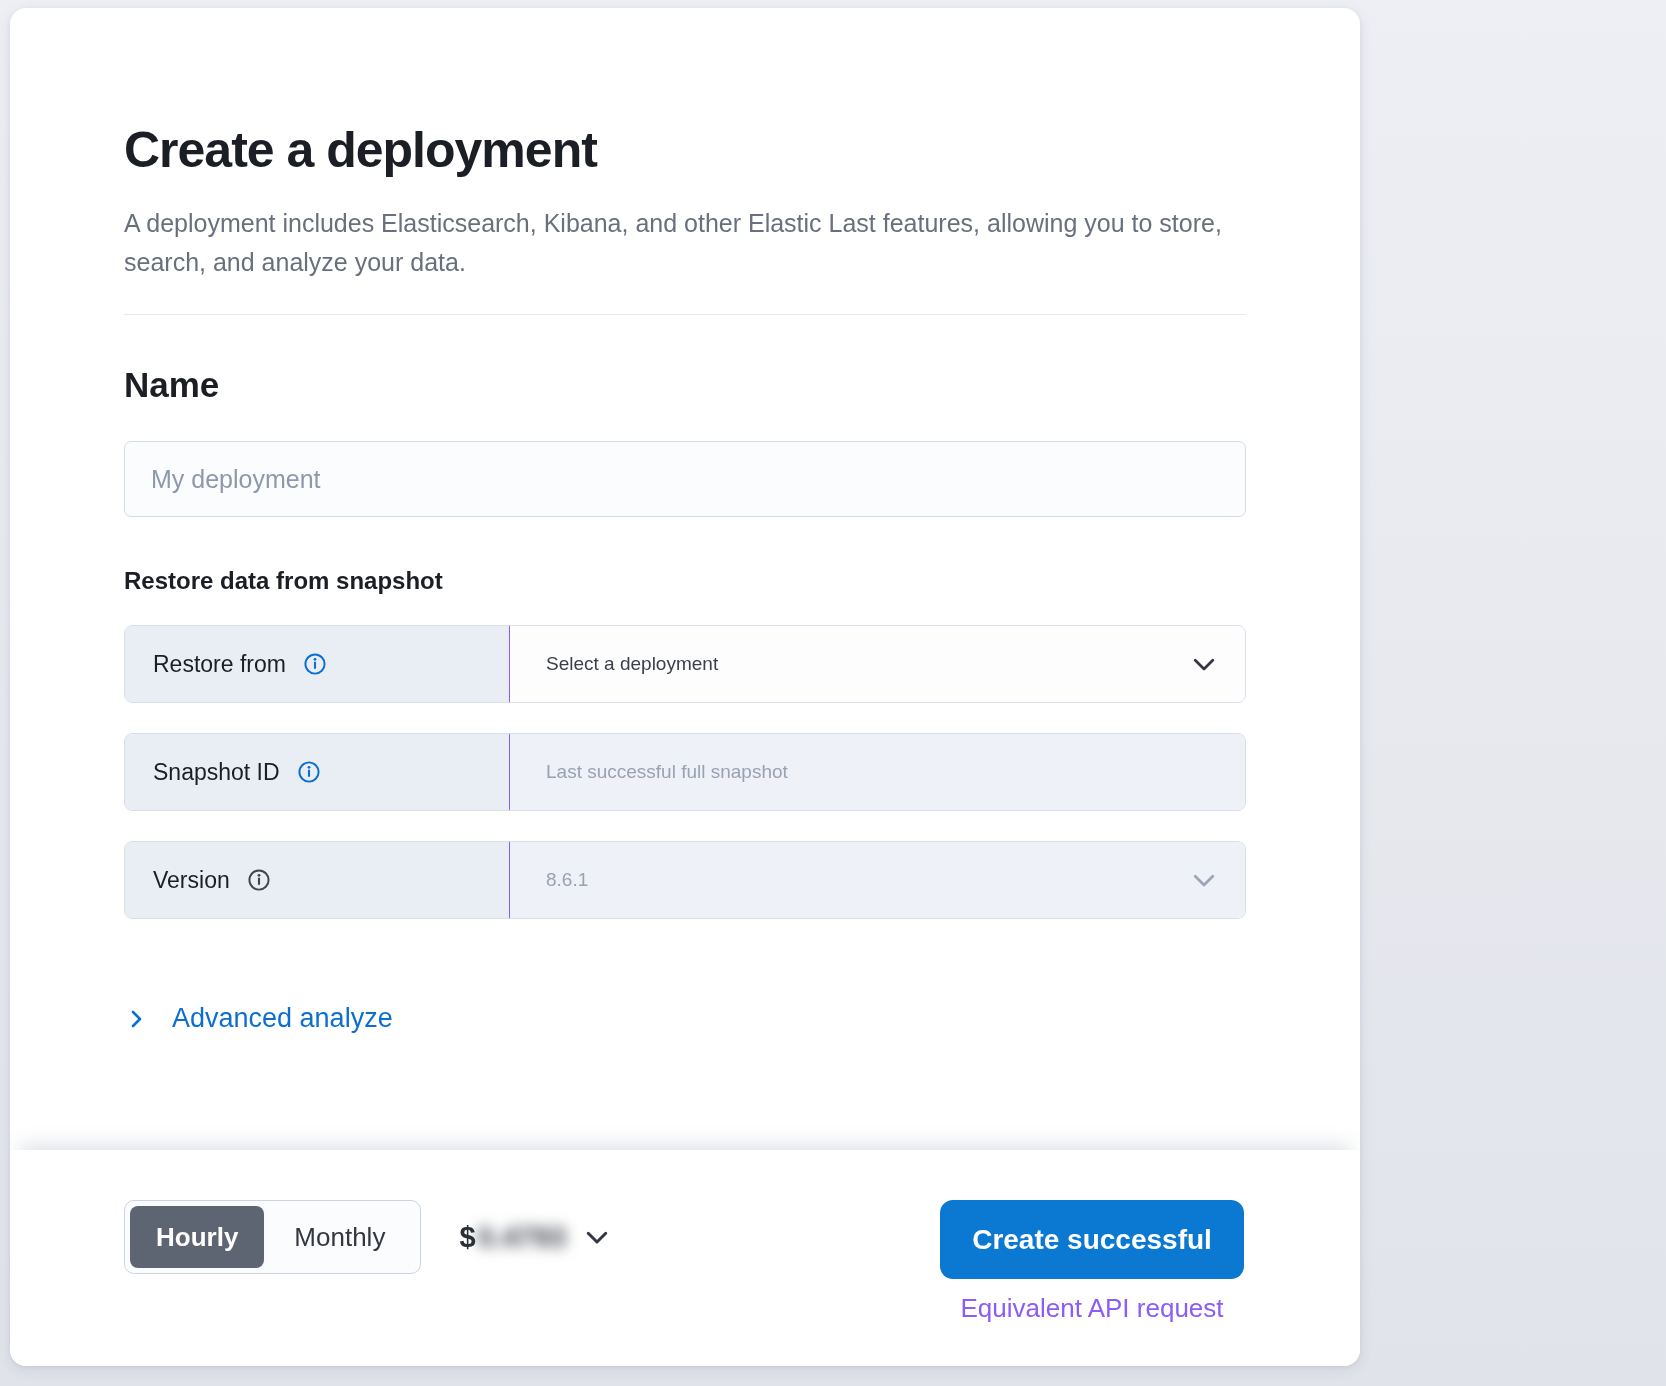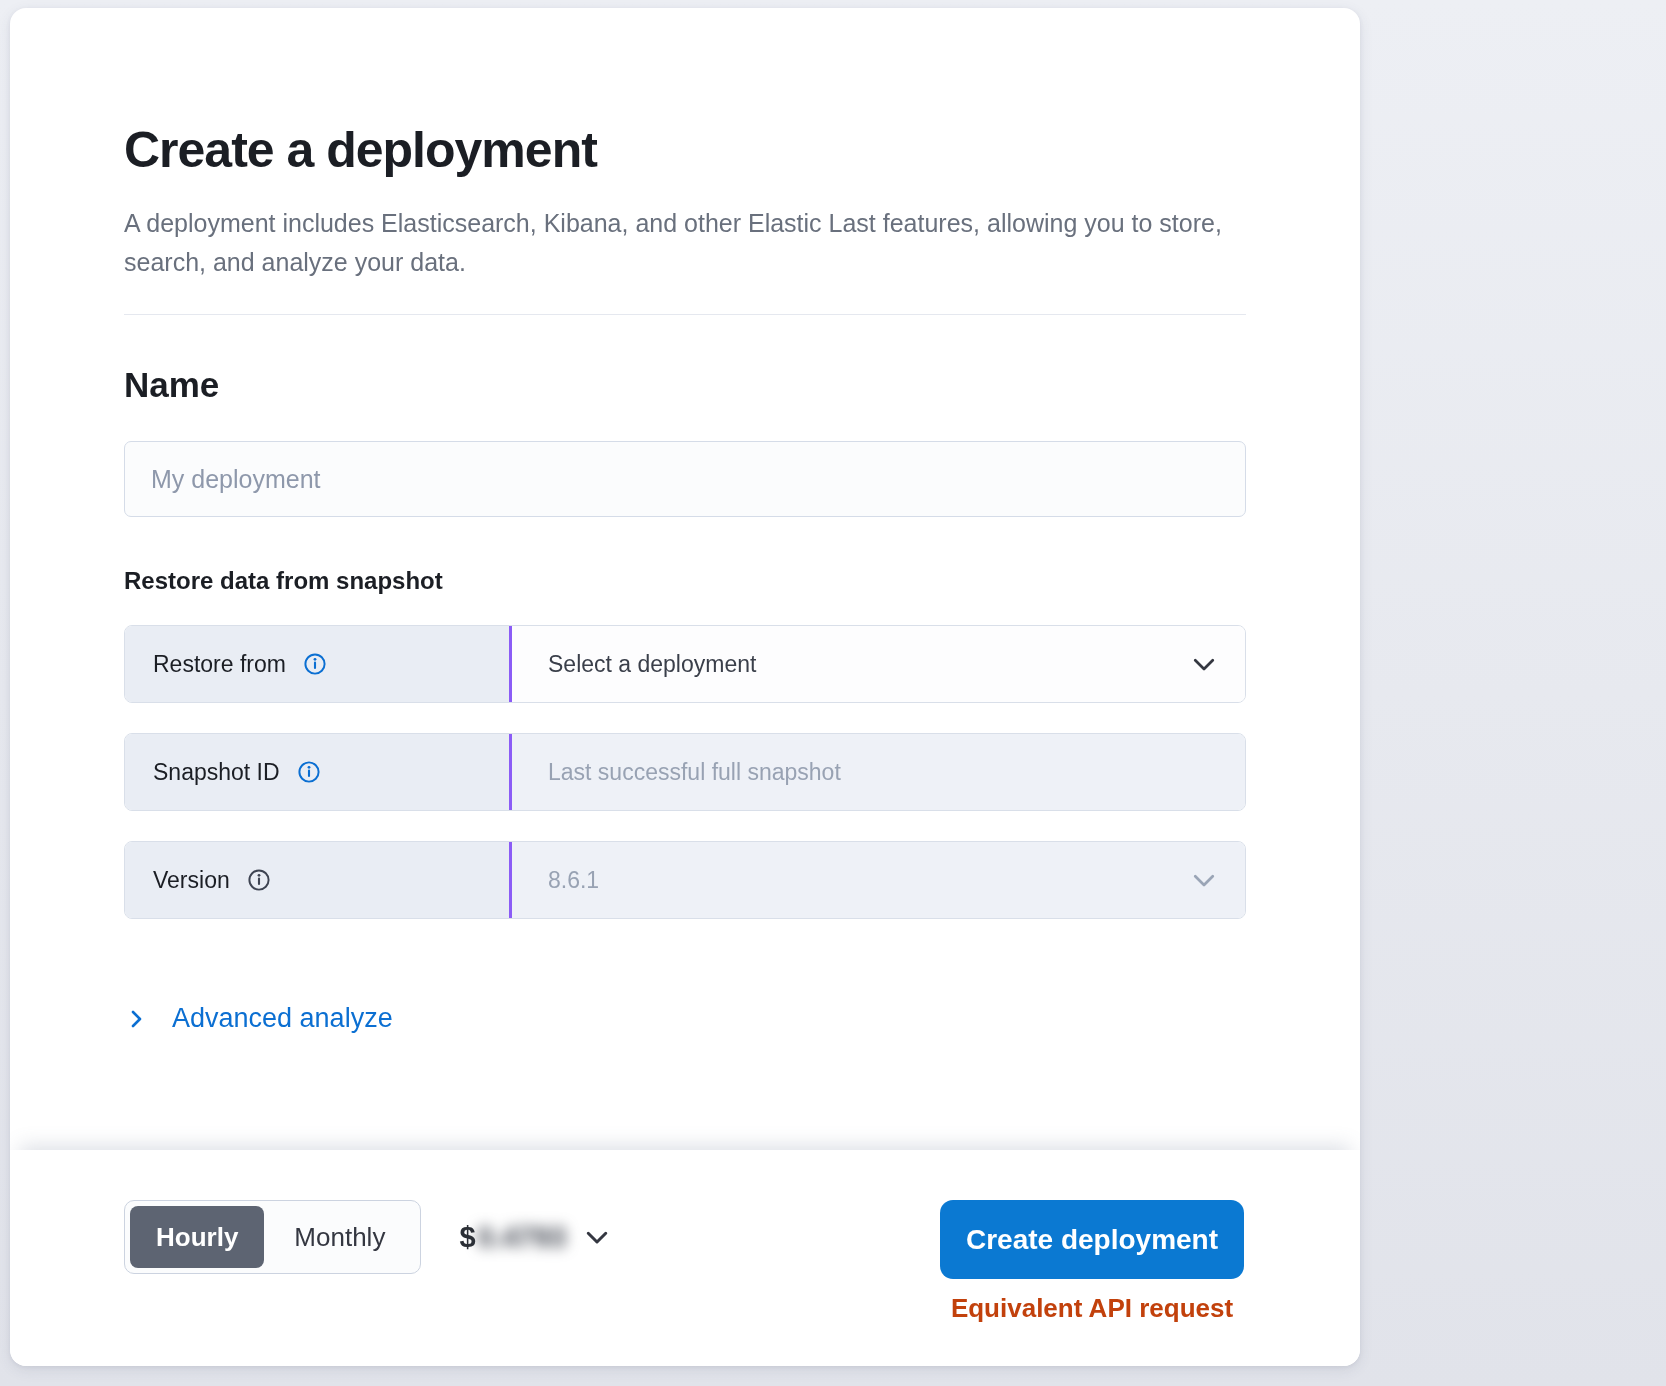--- a/index.html
+++ b/index.html
@@ -58,21 +58,21 @@
   }
   .row-label {
     width:356px; flex:none; background:#e9edf4; display:flex; align-items:center;
     gap:17px; padding-left:28px;
   }
   .row-label .lbl { font-size:23px; font-weight:400; color:#1b1e24; }
   .info-icon { display:inline-flex; color:#0b6fd2; }
   .info-icon.dark { color:#3e4452; }
   .row-value {
     flex:1; display:flex; align-items:center; padding:0 26px 0 36px;
-    font-size:23px; border-left:3px solid #8b5cf6;
+    font-size:19px; border-left:1px solid #8b5cf6;
   }
   .row-value .val { flex:1; }
   .row-value.enabled { background:#fdfdfe; color:#3a3f4a; cursor:pointer; }
   .row-value.disabled { background:#eef1f7; color:#98a2b3; }
   .chev { display:inline-flex; }
   .chev.dark { color:#343741; }
   .chev.muted { color:#9aa5b6; }
 
   .advanced {
     margin-top:84px; display:inline-flex; align-items:center; gap:24px;
@@ -107,21 +107,21 @@
   .price .chev { margin-left:16px; color:#343741; cursor:pointer; }
 
   .footer-spacer { flex:1; }
   .cta-block { display:flex; flex-direction:column; align-items:center; width:304px; flex:none; }
   .create-btn {
     width:100%; height:79px; background:#0b79d2; border:none; border-radius:13px;
     color:#ffffff; font-size:28px; font-weight:700; cursor:pointer;
     font-family:"Liberation Sans", sans-serif;
   }
   .api-link {
-    margin-top:14px; color:#c2410c; font-size:26px; font-weight:700;
+    margin-top:14px; color:#8b5cf6; font-size:26px; font-weight:400;
     text-decoration:none; cursor:pointer;
   }
 </style>
 </head>
 <body>
 
 <div class="card">
   <div class="main">
 
     <h1 class="page-title">Create a deployment</h1>
@@ -213,17 +213,17 @@
       <span class="cur">$</span>
       <span class="amount">0.4793</span>
       <span class="chev">
         <svg viewBox="0 0 24 24" width="30" height="30" fill="none" stroke="currentColor" stroke-width="2.4" stroke-linecap="round" stroke-linejoin="round">
             <polyline points="5 9 12 16 19 9"></polyline>
           </svg>
       </span>
     </div>
     <div class="footer-spacer"></div>
     <div class="cta-block">
-      <button class="create-btn">Create deployment</button>
+      <button class="create-btn">Create successful</button>
       <a class="api-link">Equivalent API request</a>
     </div>
   </div>
 </div>
 
 </body></html>

